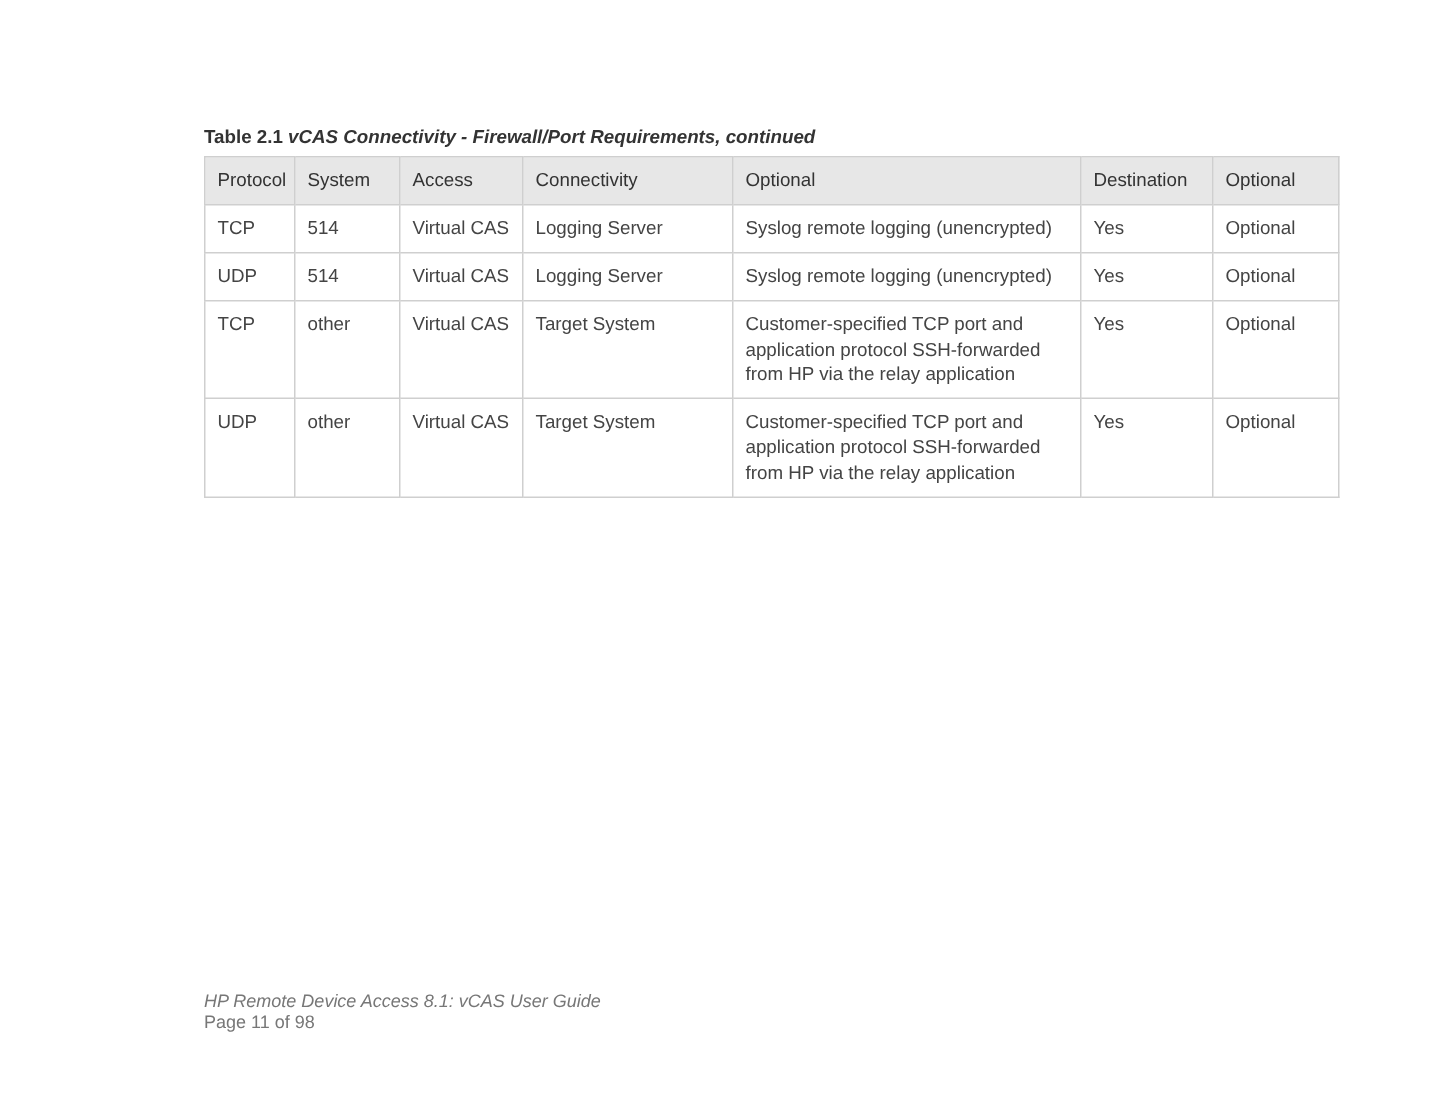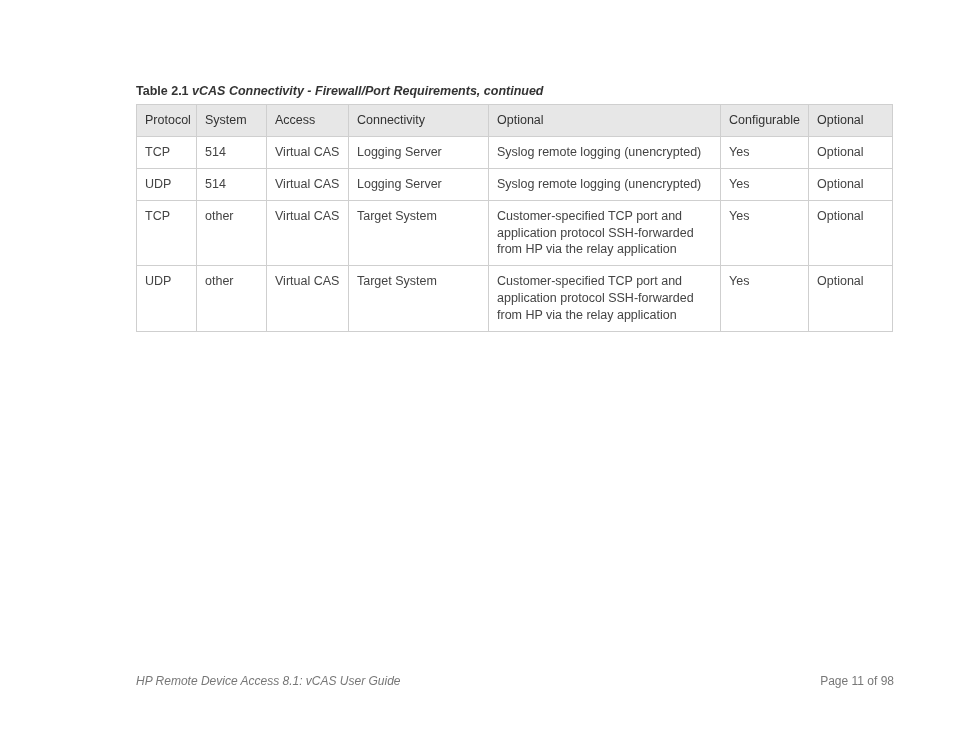--- a/index.html
+++ b/index.html
@@ -48,20 +48,21 @@
   }
   .footer {
     position: absolute;
     left: 100px;
     right: 96px;
     bottom: 50px;
     font-size: 12px;
     color: #777777;
     display: flex;
     justify-content: space-between;
+    flex-direction: column;
   }
   .footer .left { font-style: italic; }
 </style>
 </head>
 <body>
 
 <div class="page">
 
   <p class="caption">
     <span class="b">Table 2.1</span>
@@ -78,21 +79,21 @@
       <col style="width:88px">
       <col style="width:84px">
     </colgroup>
     <thead>
       <tr>
         <th>Protocol</th>
         <th>System</th>
         <th>Access</th>
         <th>Connectivity</th>
         <th>Optional</th>
-        <th>Configurable</th>
+        <th>Destination</th>
         <th>Optional</th>
       </tr>
     </thead>
     <tbody>
       <tr>
         <td>TCP</td>
         <td>514</td>
         <td>Virtual CAS</td>
         <td>Logging Server</td>
         <td>Syslog remote logging (unencrypted)</td>

